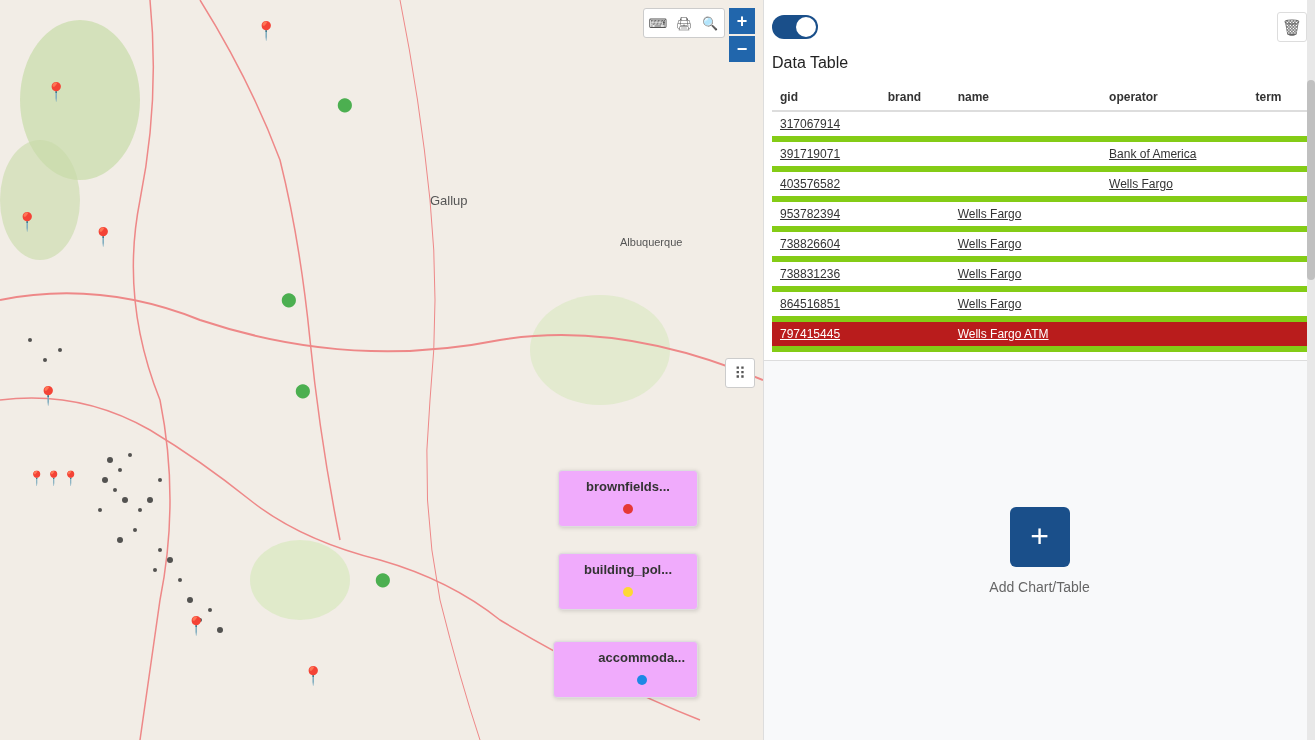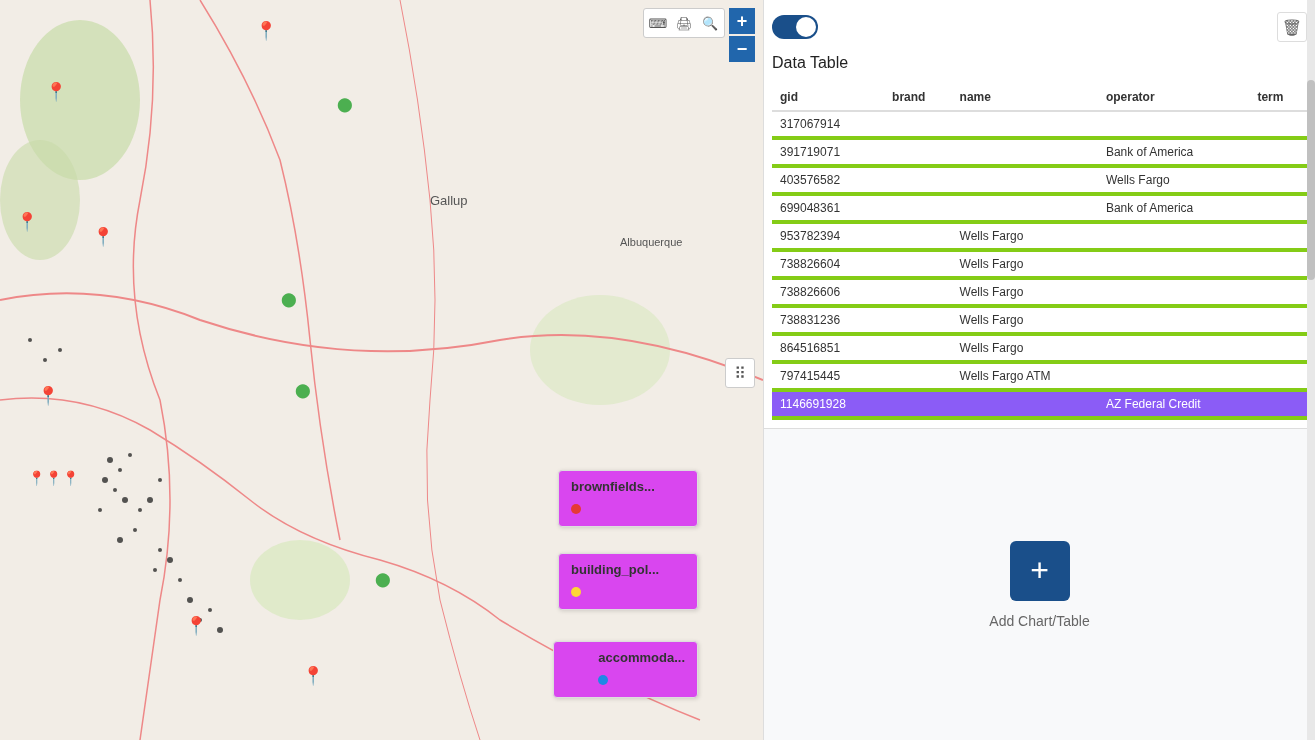--- a/index.html
+++ b/index.html
@@ -85,26 +85,27 @@
       display: flex;
       align-items: center;
       justify-content: center;
       font-size: 16px;
       color: #555;
     }
 
     
     .legend-popup {
       position: absolute;
-      background: #d946ef;
+      background: #f0abfc;
       border: 1px solid #ddd;
       border-radius: 4px;
       padding: 8px 12px;
       box-shadow: 1px 1px 4px rgba(0,0,0,0.15);
       min-width: 140px;
+      text-align: center;
     }
 
     .legend-popup-title {
       font-size: 13px;
       font-weight: 600;
       color: #333;
       margin-bottom: 6px;
     }
 
     .legend-dot {
@@ -215,27 +216,28 @@
       background: white;
       color: #333;
       font-weight: 600;
       padding: 6px 8px;
       text-align: left;
       border-bottom: 2px solid #ddd;
     }
 
     .data-table td {
       padding: 5px 8px;
-      border-bottom: 4px solid #84cc16;
+      border-bottom: 6px solid #84cc16;
       color: #333;
       white-space: nowrap;
+      text-decoration: underline;
     }
 
     .data-table tr:last-child {
-      background: #8b5cf6;
+      background: #b91c1c;
     }
     .data-table tr:last-child td {
       color: white;
     }
 
     
     .add-chart-section {
       flex: 1;
       display: flex;
       flex-direction: column;
@@ -411,73 +413,52 @@
             <td></td>
           </tr>
           <tr>
             <td>403576582</td>
             <td></td>
             <td></td>
             <td>Wells Fargo</td>
             <td></td>
           </tr>
           <tr>
-            <td>699048361</td>
-            <td></td>
-            <td></td>
-            <td>Bank of America</td>
-            <td></td>
-          </tr>
-          <tr>
             <td>953782394</td>
             <td></td>
             <td>Wells Fargo</td>
             <td></td>
             <td></td>
           </tr>
           <tr>
             <td>738826604</td>
             <td></td>
             <td>Wells Fargo</td>
             <td></td>
             <td></td>
           </tr>
           <tr>
-            <td>738826606</td>
+            <td>738831236</td>
             <td></td>
             <td>Wells Fargo</td>
             <td></td>
             <td></td>
           </tr>
           <tr>
-            <td>738831236</td>
+            <td>864516851</td>
             <td></td>
             <td>Wells Fargo</td>
             <td></td>
             <td></td>
           </tr>
           <tr>
-            <td>864516851</td>
-            <td></td>
-            <td>Wells Fargo</td>
-            <td></td>
-            <td></td>
-          </tr>
-          <tr>
             <td>797415445</td>
             <td></td>
             <td>Wells Fargo ATM</td>
             <td></td>
-            <td></td>
-          </tr>
-          <tr>
-            <td>1146691928</td>
-            <td></td>
-            <td></td>
-            <td>AZ Federal Credit</td>
             <td></td>
           </tr>
         </tbody>
     </table>
   </div>
 
   <div class="add-chart-section">
     <button class="add-chart-btn">
       <span>+</span>
     </button>

